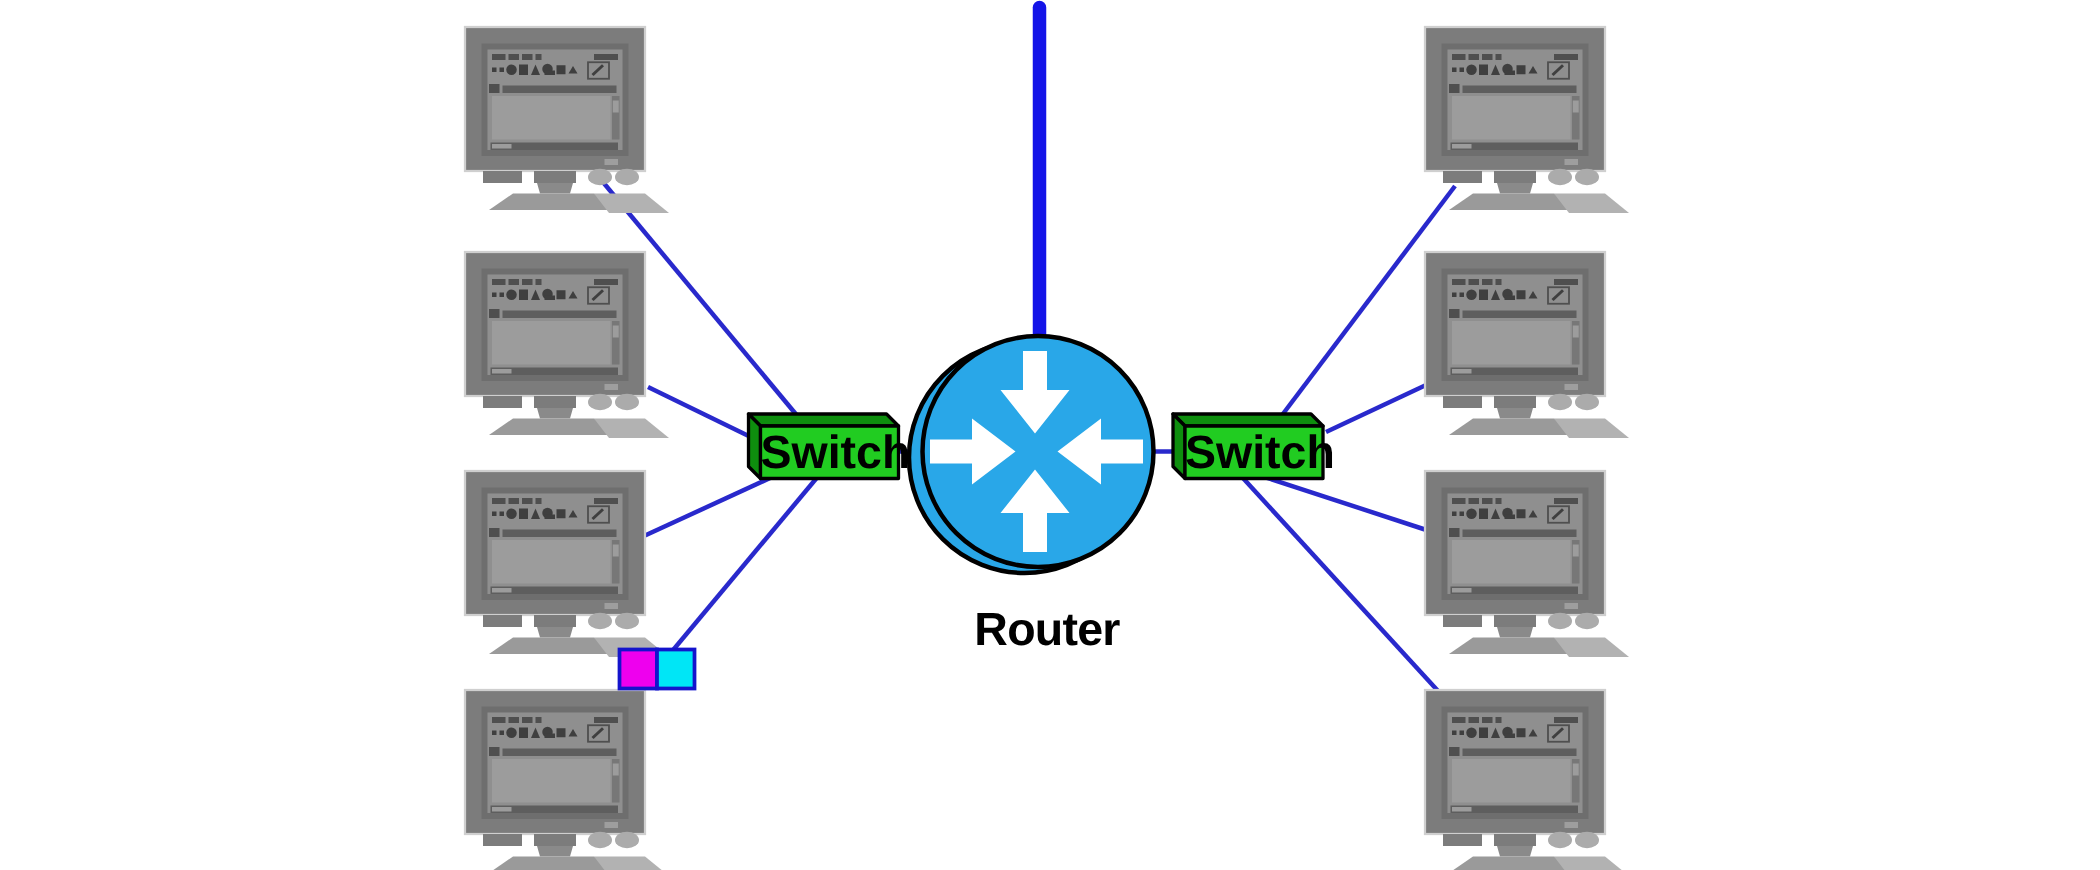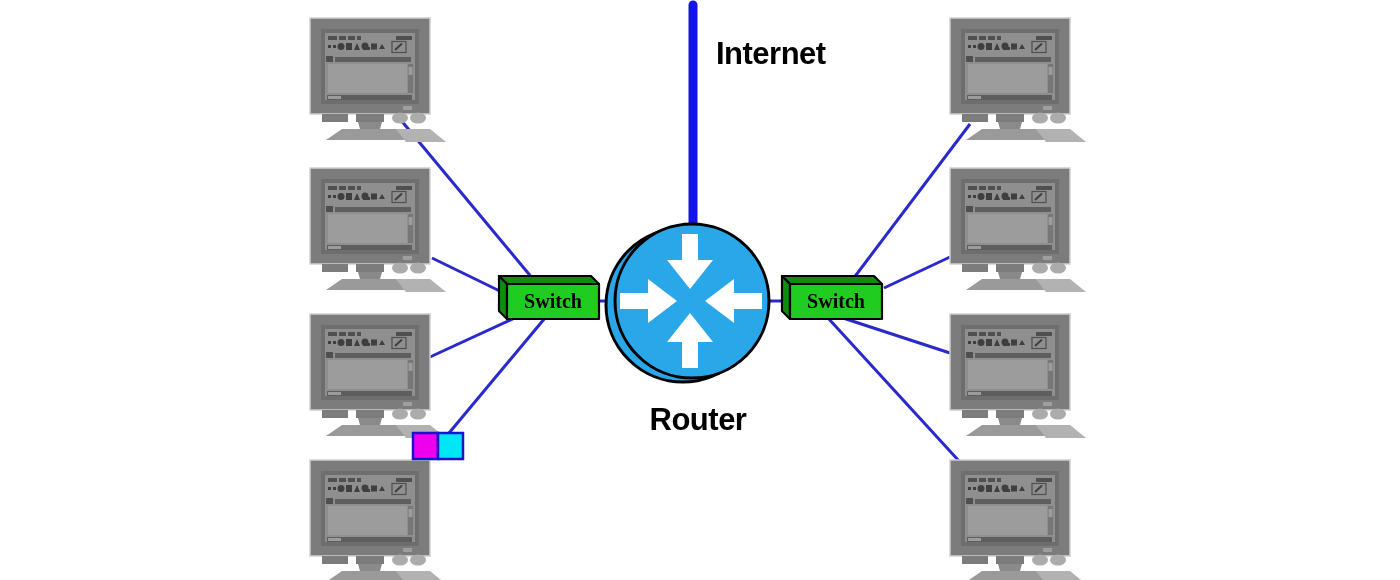--- a/index.html
+++ b/index.html
@@ -7,22 +7,22 @@
     position:relative;width:1400px;height:580px;overflow:hidden;
     background:#ffffff;font-family:"Liberation Sans",sans-serif;
   }
   .stage svg{position:absolute;left:0;top:0;}
   .lbl{
     position:absolute;color:#000;font-weight:900;letter-spacing:-0.5px;
     white-space:nowrap;user-select:none;
   }
   .lbl.big{font-size:31px;line-height:31px;}
   .lbl.switch{
-    font-size:20px;line-height:35px;height:50px;width:92px;
-    text-align:center;letter-spacing:0px;font-family:Liberation Serif, serif;
+    font-size:31px;line-height:35px;height:50px;width:92px;
+    text-align:center;letter-spacing:0px;
   }
   .internet{left:716px;top:38px;}
   .router{left:640px;top:404px;width:116px;text-align:center;}
   .switch-left{left:507px;top:284px;}
   .switch-right{left:790px;top:284px;}
 </style>
 </head>
 <body>
 
 <div class="stage">
@@ -120,18 +120,17 @@
         <path d="M762 293 L734 293 L734 279 L705 301 L734 323 L734 309 L762 309 Z"></path>
       </g>
     </g>
 
     <g stroke-width="2.5">
       <rect fill="#EE00EE" stroke="#1414CC" x="413" y="433" width="25" height="26"></rect>
       <rect fill="#00E6F6" stroke="#1414CC" x="438" y="433" width="25" height="26"></rect>
     </g>
   </svg>
 
-  <div class="lbl big internet">Internet</div>
   <div class="lbl big router">Router</div>
   <div class="lbl switch switch-left">Switch</div>
   <div class="lbl switch switch-right">Switch</div>
 
 </div>
 
 </body></html>

